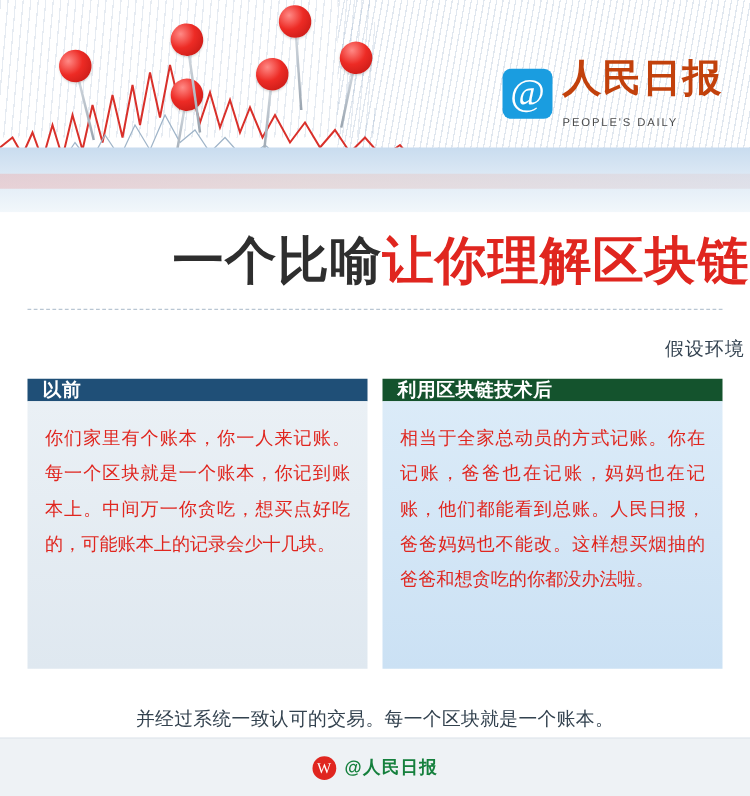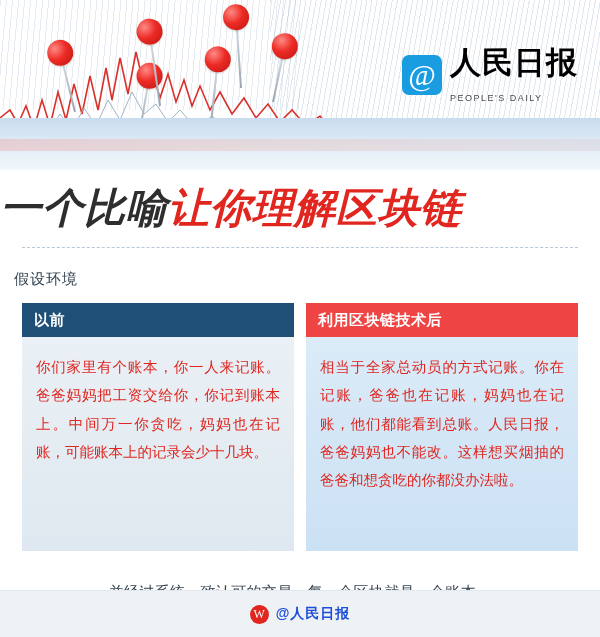--- a/index.html
+++ b/index.html
@@ -103,81 +103,80 @@
     color: #fff;
     font-size: 30px;
     line-height: 40px;
     text-align: center;
     font-family: "Liberation Serif", serif;
     margin-right: 8px;
   }
   .logo-txt-cn {
     font-size: 31px;
     font-weight: bold;
-    color: #000000;
+    color: #c2410c;
     letter-spacing: 1px;
     line-height: 1;
   }
   .logo-txt-en {
     font-size: 9px;
     color: #4a4a4a;
     letter-spacing: 1.5px;
     margin-top: 15px;
   }
 
   
   .title-wrap {
     position: relative;
-    text-align: left;
+    text-align: right;
     padding: 14px 0 6px;
     background: #fff;
-    font-style: italic;
   }
   .title-line {
     font-size: 41px;
     font-weight: bold;
     letter-spacing: 1px;
     white-space: nowrap;
     line-height: 1.2;
   }
   .t-dark { color: #2e2e2e; }
   .t-red  { color: #e0261f; }
   .dashed {
     margin: 14px 22px 0;
     border-top: 1px dashed #b9c6d3;
   }
 
   
   .assume {
-    text-align: left;
+    text-align: right;
     font-size: 15px;
     color: #32414f;
-    padding: 16px 14px 14px;
+    padding: 16px 4px 14px;
     letter-spacing: 1px;
   }
 
   
   .cols {
     display: flex;
     gap: 12px;
     padding: 0 22px;
   }
   .col { flex: 1; }
   .col-head {
-    height: 34px;
+    height: 18px;
     display: flex;
     align-items: center;
     padding-left: 12px;
     color: #ffffff;
     font-size: 15px;
     font-weight: bold;
     letter-spacing: .5px;
   }
   .head-dark { background: #1f4f77; }
-  .head-blue { background: #ef4444; }
+  .head-blue { background: #14532d; }
   .col-body {
     min-height: 180px;
     padding: 16px 14px 18px;
     font-size: 14.5px;
     line-height: 1.95;
     color: #e0261f;
     text-align: justify;
   }
   .body-grey { background: linear-gradient(180deg,#eaf0f5 0%, #dfe8f0 100%); }
   .body-blue { background: linear-gradient(180deg,#dbebf8 0%, #cbe1f4 100%); }
@@ -209,21 +208,21 @@
     background: #e0261f;
     color: #fff;
     font-size: 12px;
     line-height: 19px;
     text-align: center;
     margin-right: 7px;
     font-family: "Liberation Serif", serif;
   }
   .footer-txt {
     font-size: 14px;
-    color: #1d4ed8;
+    color: #15803d;
     letter-spacing: 1px;
     font-weight: bold;
   }
 </style>
 </head>
 <body>
 
 <div class="poster">
 
   <div class="header">
@@ -277,21 +276,21 @@
       <span class="t-dark">一个比喻</span><span class="t-red">让你理解区块链</span>
     </div>
     <div class="dashed"></div>
   </div>
 
   <div class="assume">假设环境</div>
 
   <div class="cols">
     <div class="col">
       <div class="col-head head-dark">以前</div>
-      <div class="col-body body-grey">你们家里有个账本，你一人来记账。爸爸妈妈把工资交给你，你记到账本上。中间万一你贪吃，妈妈也在记账，可能账本上的记录会少十几块。</div>
+      <div class="col-body body-grey">你们家里有个账本，你一人来记账。每一个区块就是一个账本，你记到账本上。中间万一你贪吃，想买点好吃的，可能账本上的记录会少十几块。</div>
     </div>
     <div class="col">
       <div class="col-head head-blue">利用区块链技术后</div>
       <div class="col-body body-blue">相当于全家总动员的方式记账。你在记账，爸爸也在记账，妈妈也在记账，他们都能看到总账。人民日报，爸爸妈妈也不能改。这样想买烟抽的爸爸和想贪吃的你都没办法啦。</div>
     </div>
   </div>
 
   <div class="conclusion">
     <div>并经过系统一致认可的交易。每一个区块就是一个账本。</div>
   </div>

